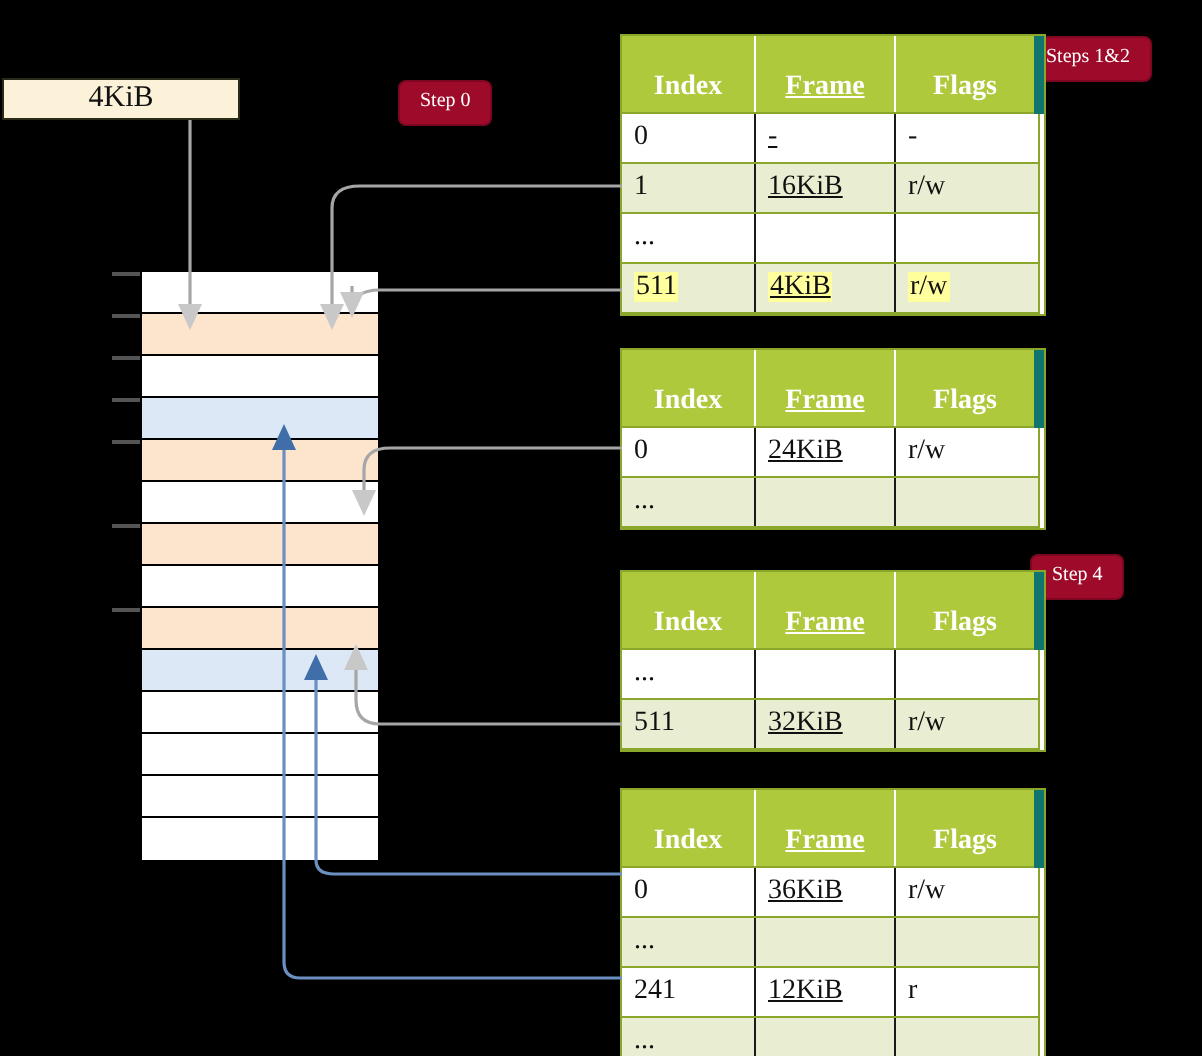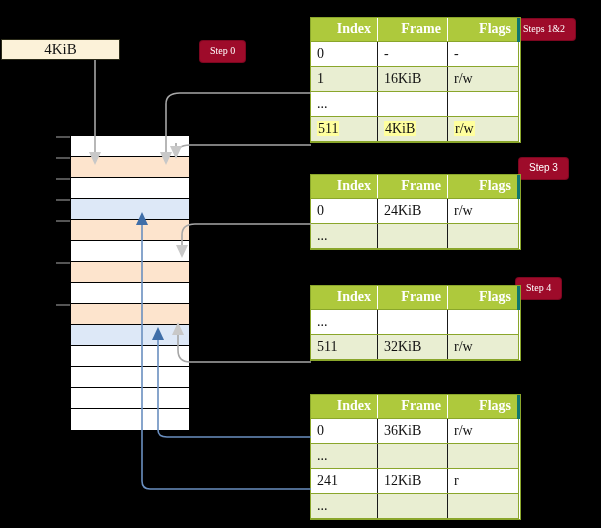--- a/index.html
+++ b/index.html
@@ -55,47 +55,47 @@
     table-layout: fixed;
     background: #ffffff;
     box-shadow: 0 0 0 1px #8aa62b;
   }
   .ptable th {
     background: #aec93c;
     color: #ffffff;
     font-family: "Liberation Serif", "DejaVu Serif", serif;
     font-weight: bold;
     font-size: 14px;
-    text-align: right;
-    padding: 3px 6px 4px 6px;
+    text-align: center;
+    padding: 18px 6px 4px 6px;
     border-right: 1px solid #ffffff;
     border-bottom: 1px solid #8aa62b;
   }
-  .ptable th:last-child { border-right: 3px solid #0f766e; }
+  .ptable th:last-child { border-right: 5px solid #0f766e; }
   .ptable td {
     font-family: "Liberation Serif", "DejaVu Serif", serif;
     font-size: 14px;
     color: #101010;
     padding: 3px 6px 4px 6px;
     border-right: 1px solid #1a1a1a;
     border-bottom: 1px solid #8aa62b;
     height: 17px;
     vertical-align: middle;
     overflow: hidden;
     white-space: nowrap;
   }
   .ptable td:last-child { border-right: 1px solid #8aa62b; }
   .ptable tr.odd td { background: #ffffff; }
   .ptable tr.even td { background: #e9eed2; }
   .ptable td .hl {
     background: #ffff9e;
     padding: 0 1px;
   }
   .col-index { width: 54px; }
-  .col-frame { width: 57px; }
+  .col-frame { width: 57px; text-decoration: underline; }
   .col-flags { width: 57px; }
 
   
   #memcol {
     position: absolute;
     left: 70px;
     top: 135px;
     width: 120px;
     border: 1px solid #000000;
     box-sizing: border-box;
@@ -130,21 +130,20 @@
   .head-gray { fill: #c8c8c8; stroke: none; }
   .head-blue { fill: #3f6ea8; stroke: none; }
 </style>
 </head>
 <body>
 
 <div id="canvas">
 
   <div class="step-pill" style="left:200px; top:41px;">Step 0</div>
   <div class="step-pill" style="left:513px; top:19px;">Steps 1&amp;2</div>
-  <div class="step-pill sans" style="left:519px; top:158px;">Step 3</div>
   <div class="step-pill" style="left:516px; top:278px;">Step 4</div>
 
   <div class="frame-box" style="left:1px; top:39px; width:119px; height:21px;">
     <span>4KiB</span>
   </div>
 
   <div id="memcol">
       <div class="memrow"></div>
       <div class="memrow orange"></div>
       <div class="memrow"></div>

